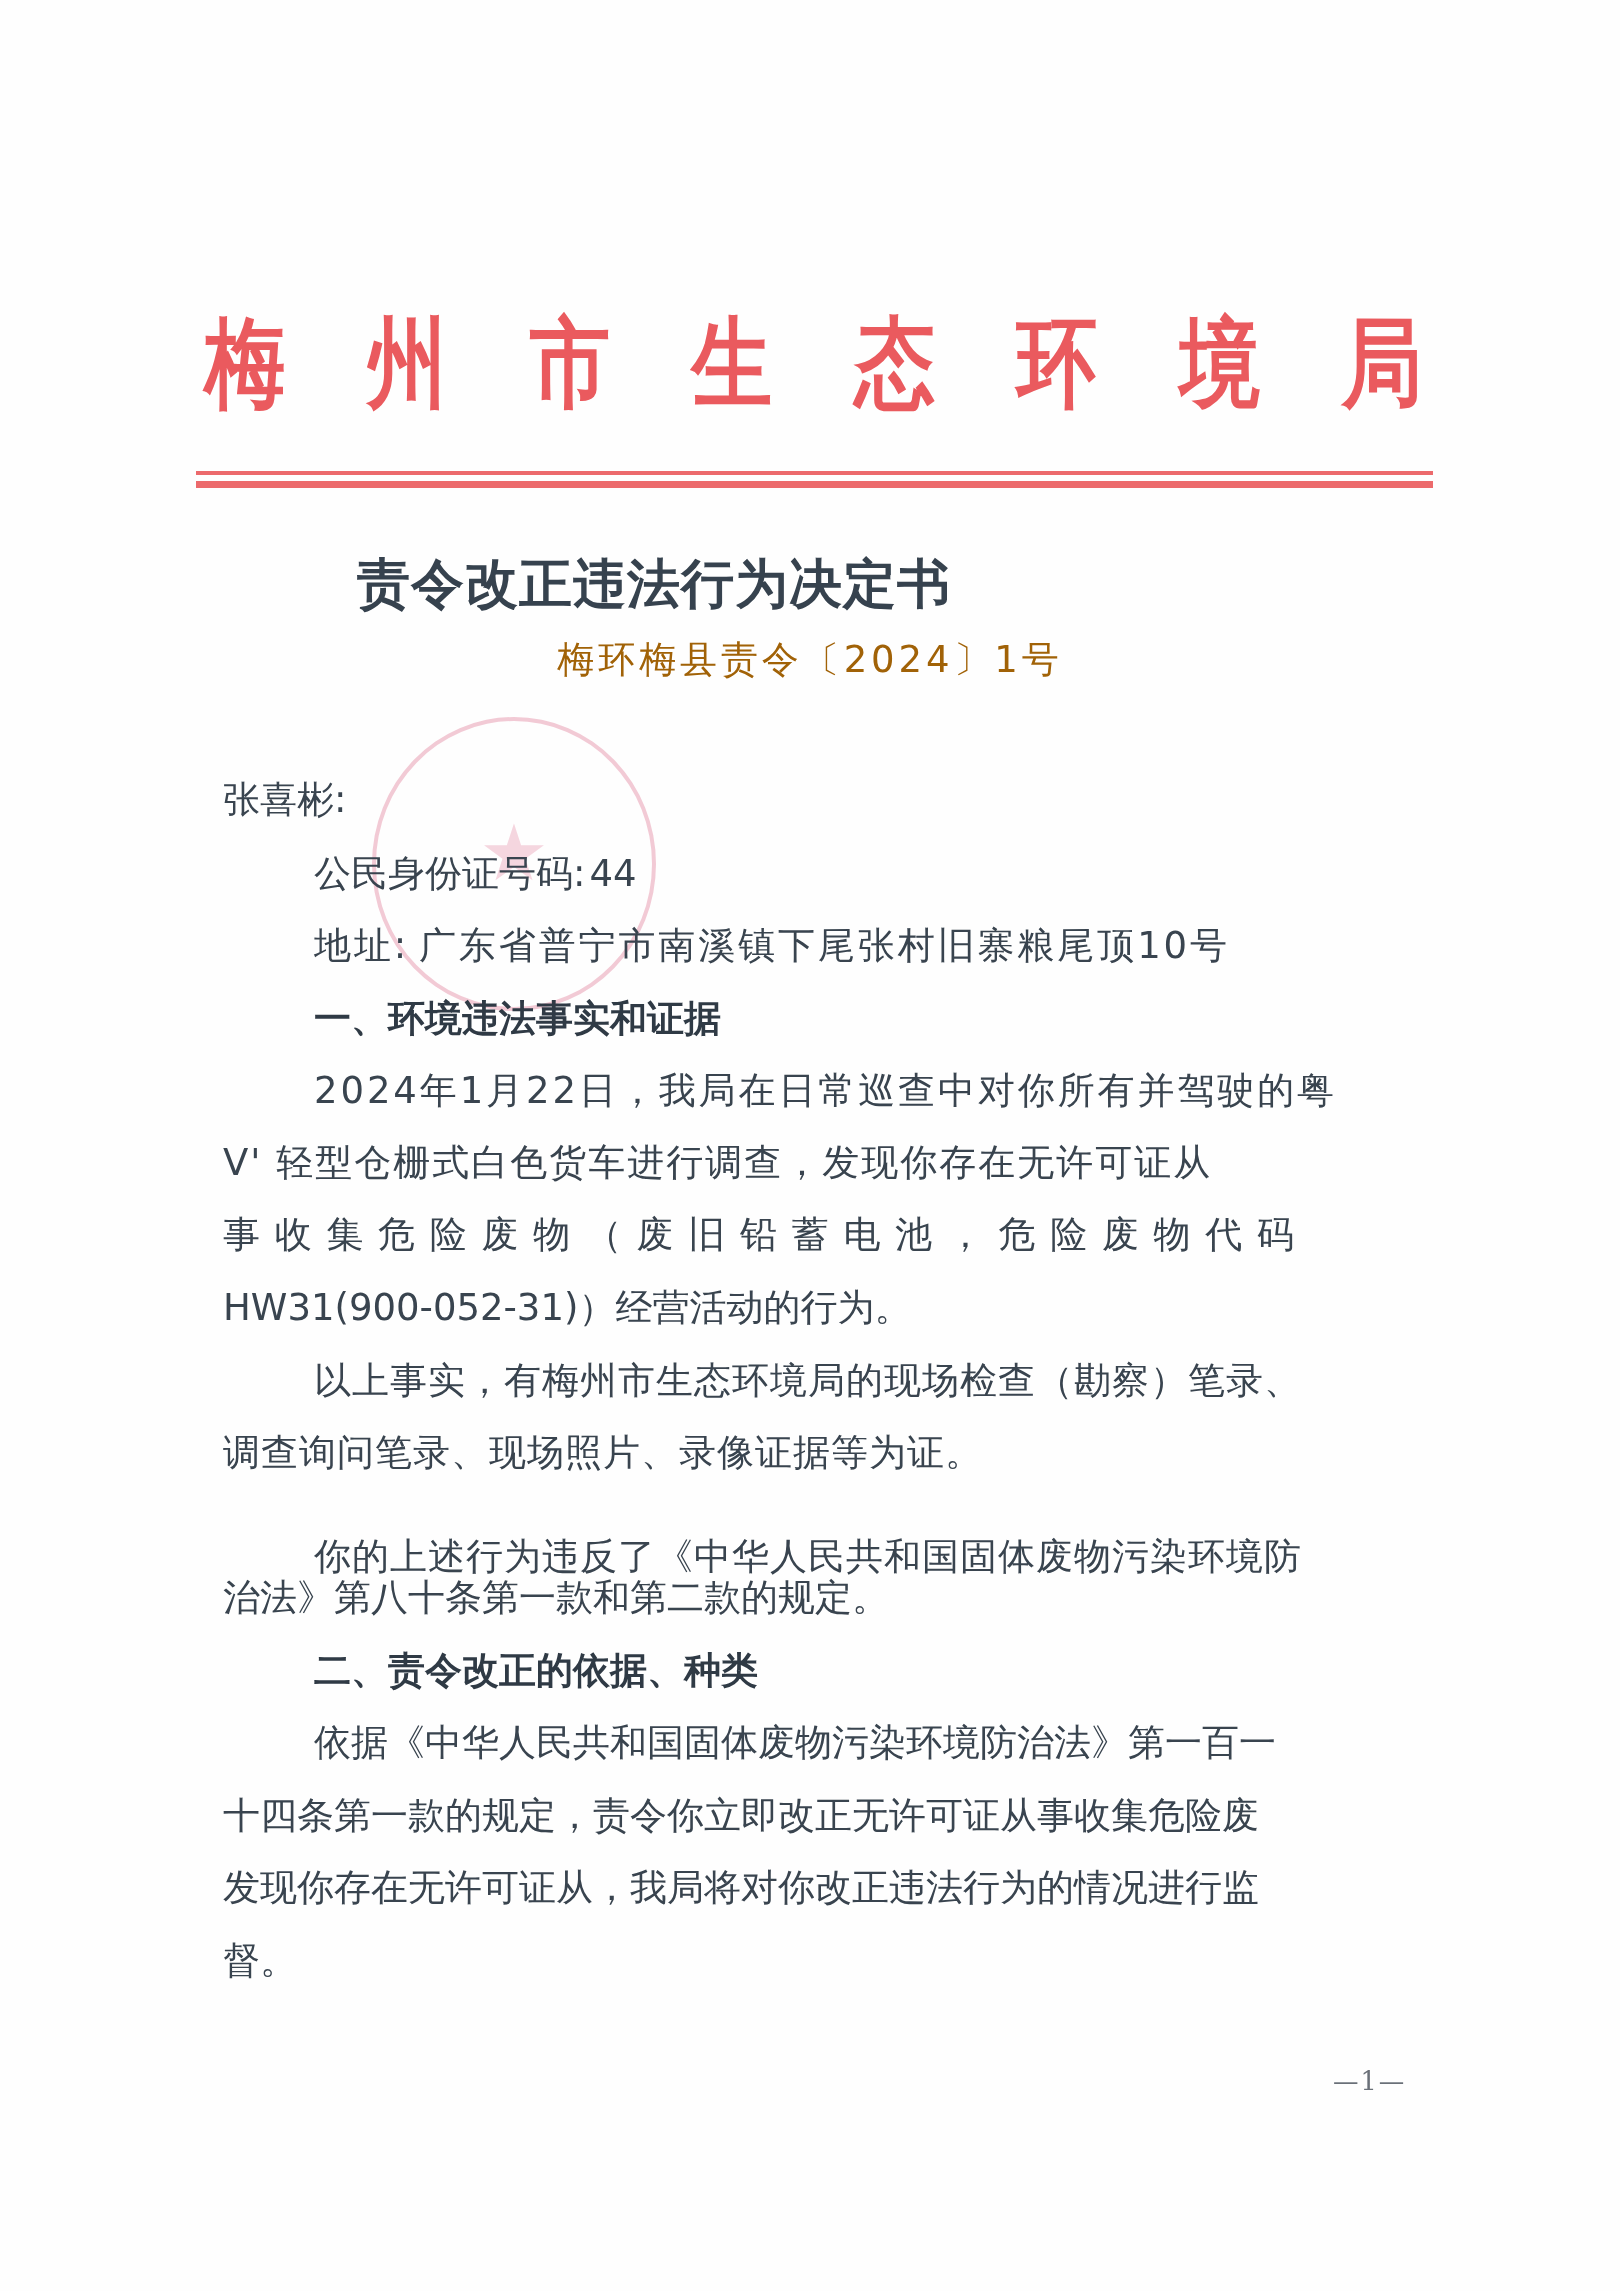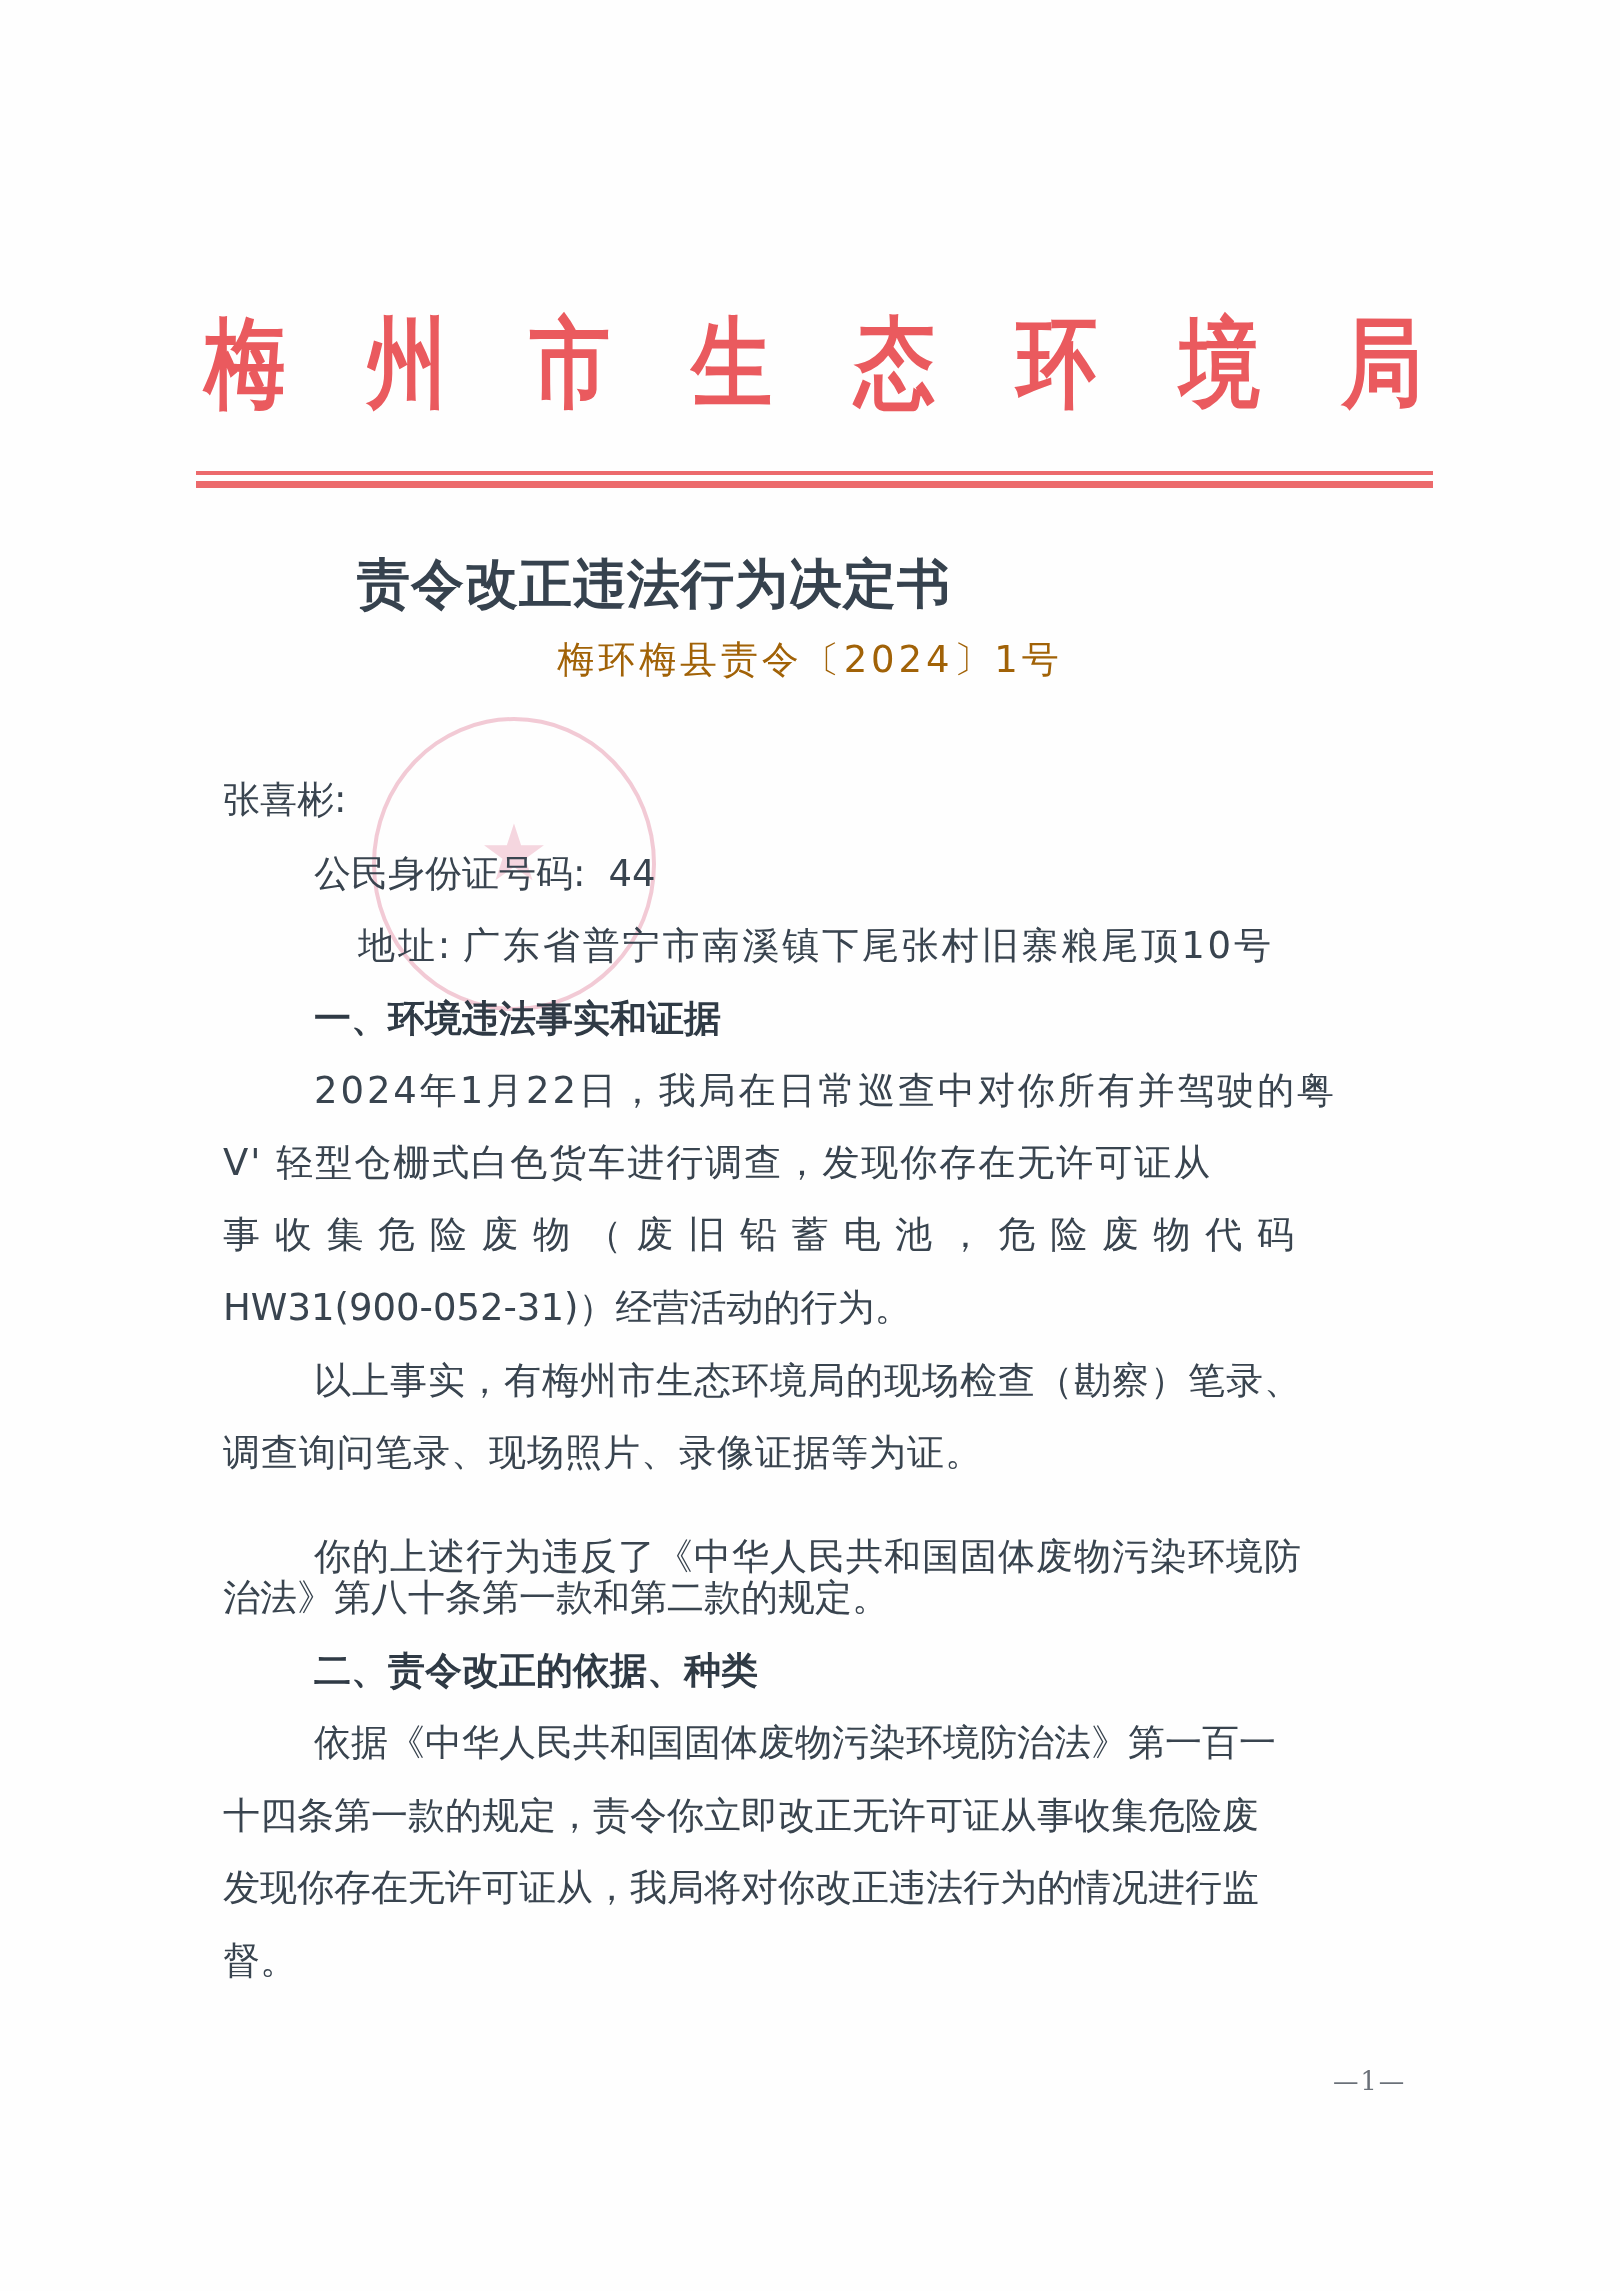--- a/index.html
+++ b/index.html
@@ -142,24 +142,24 @@
   <div class="doc-title">责令改正违法行为决定书</div>
   <div class="doc-number">梅环梅县责令〔2024〕1号</div>
 
   <div class="seal">
     <div class="seal-star">★</div>
   </div>
 
   <div class="line" style="left:223px; top:777px;">张喜彬:</div>
 
   <div class="line" style="left:314px; top:851px;">
-    <span>公民身份证号码:</span><span style="margin-left:23px;">44</span>
+    <span>公民身份证号码:</span><span style="margin-left:4px;">44</span>
   </div>
 
-  <div class="line" style="left:314px; top:923px; letter-spacing:2.9px;margin-left:44px;">
+  <div class="line" style="left:314px; top:923px; letter-spacing:2.9px;">
     <span>地址:</span><span style="margin-left:9.8px;">广东省普宁市南溪镇下尾张村旧寨粮尾顶10号</span>
   </div>
 
   <div class="line heading" style="left:314px; top:996px;font-family:Liberation Serif, serif;">一、环境违法事实和证据</div>
 
   <div class="line" style="left:314px; top:1068px; letter-spacing:2.9px;">2024年1月22日，我局在日常巡查中对你所有并驾驶的粤</div>
   <div class="line" style="left:223px; top:1140px; letter-spacing:2px;">V' 轻型仓栅式白色货车进行调查，发现你存在无许可证从</div>
   <div class="line" style="left:223px; top:1212px; letter-spacing:14.7px;">事收集危险废物（废旧铅蓄电池，危险废物代码</div>
   <div class="line" style="left:223px; top:1285px;">HW31(900-052-31)）经营活动的行为。</div>
   <div class="line" style="left:314px; top:1358px; letter-spacing:1px;">以上事实，有梅州市生态环境局的现场检查（勘察）笔录、</div>

